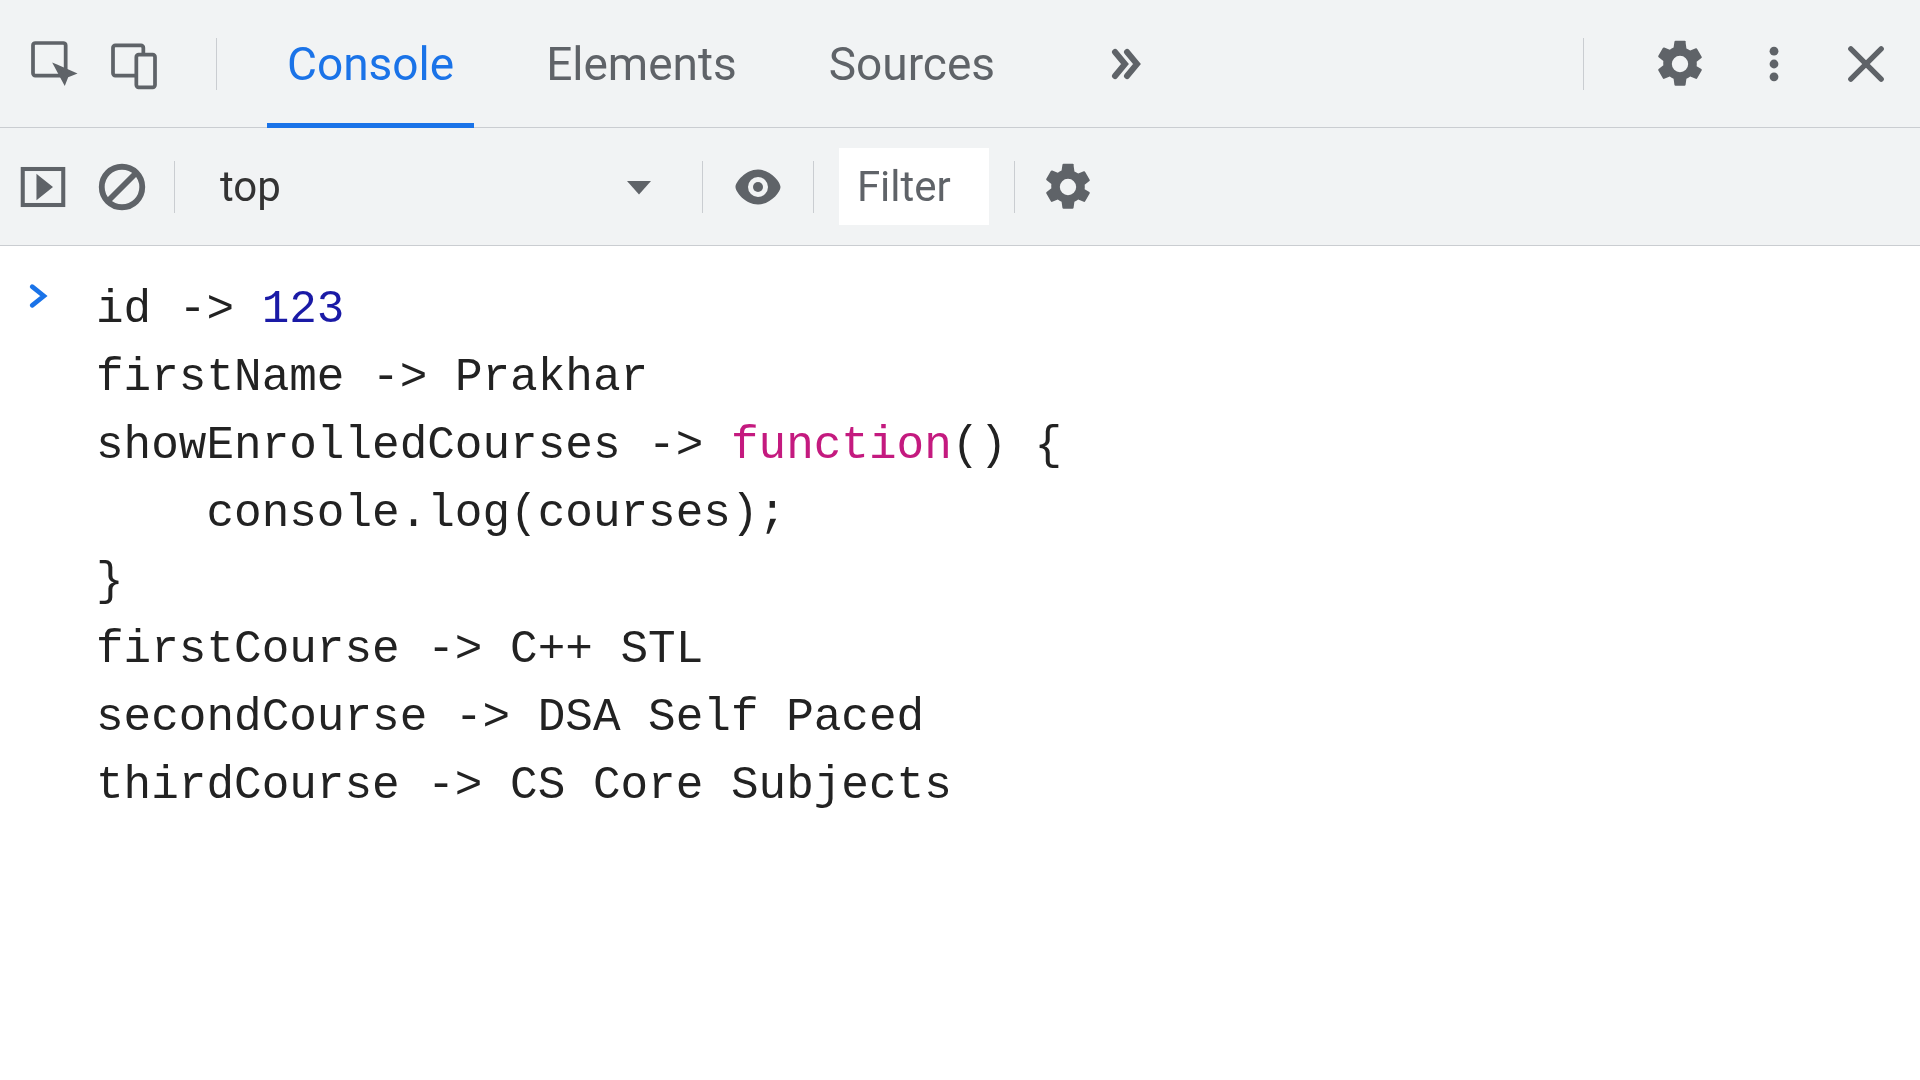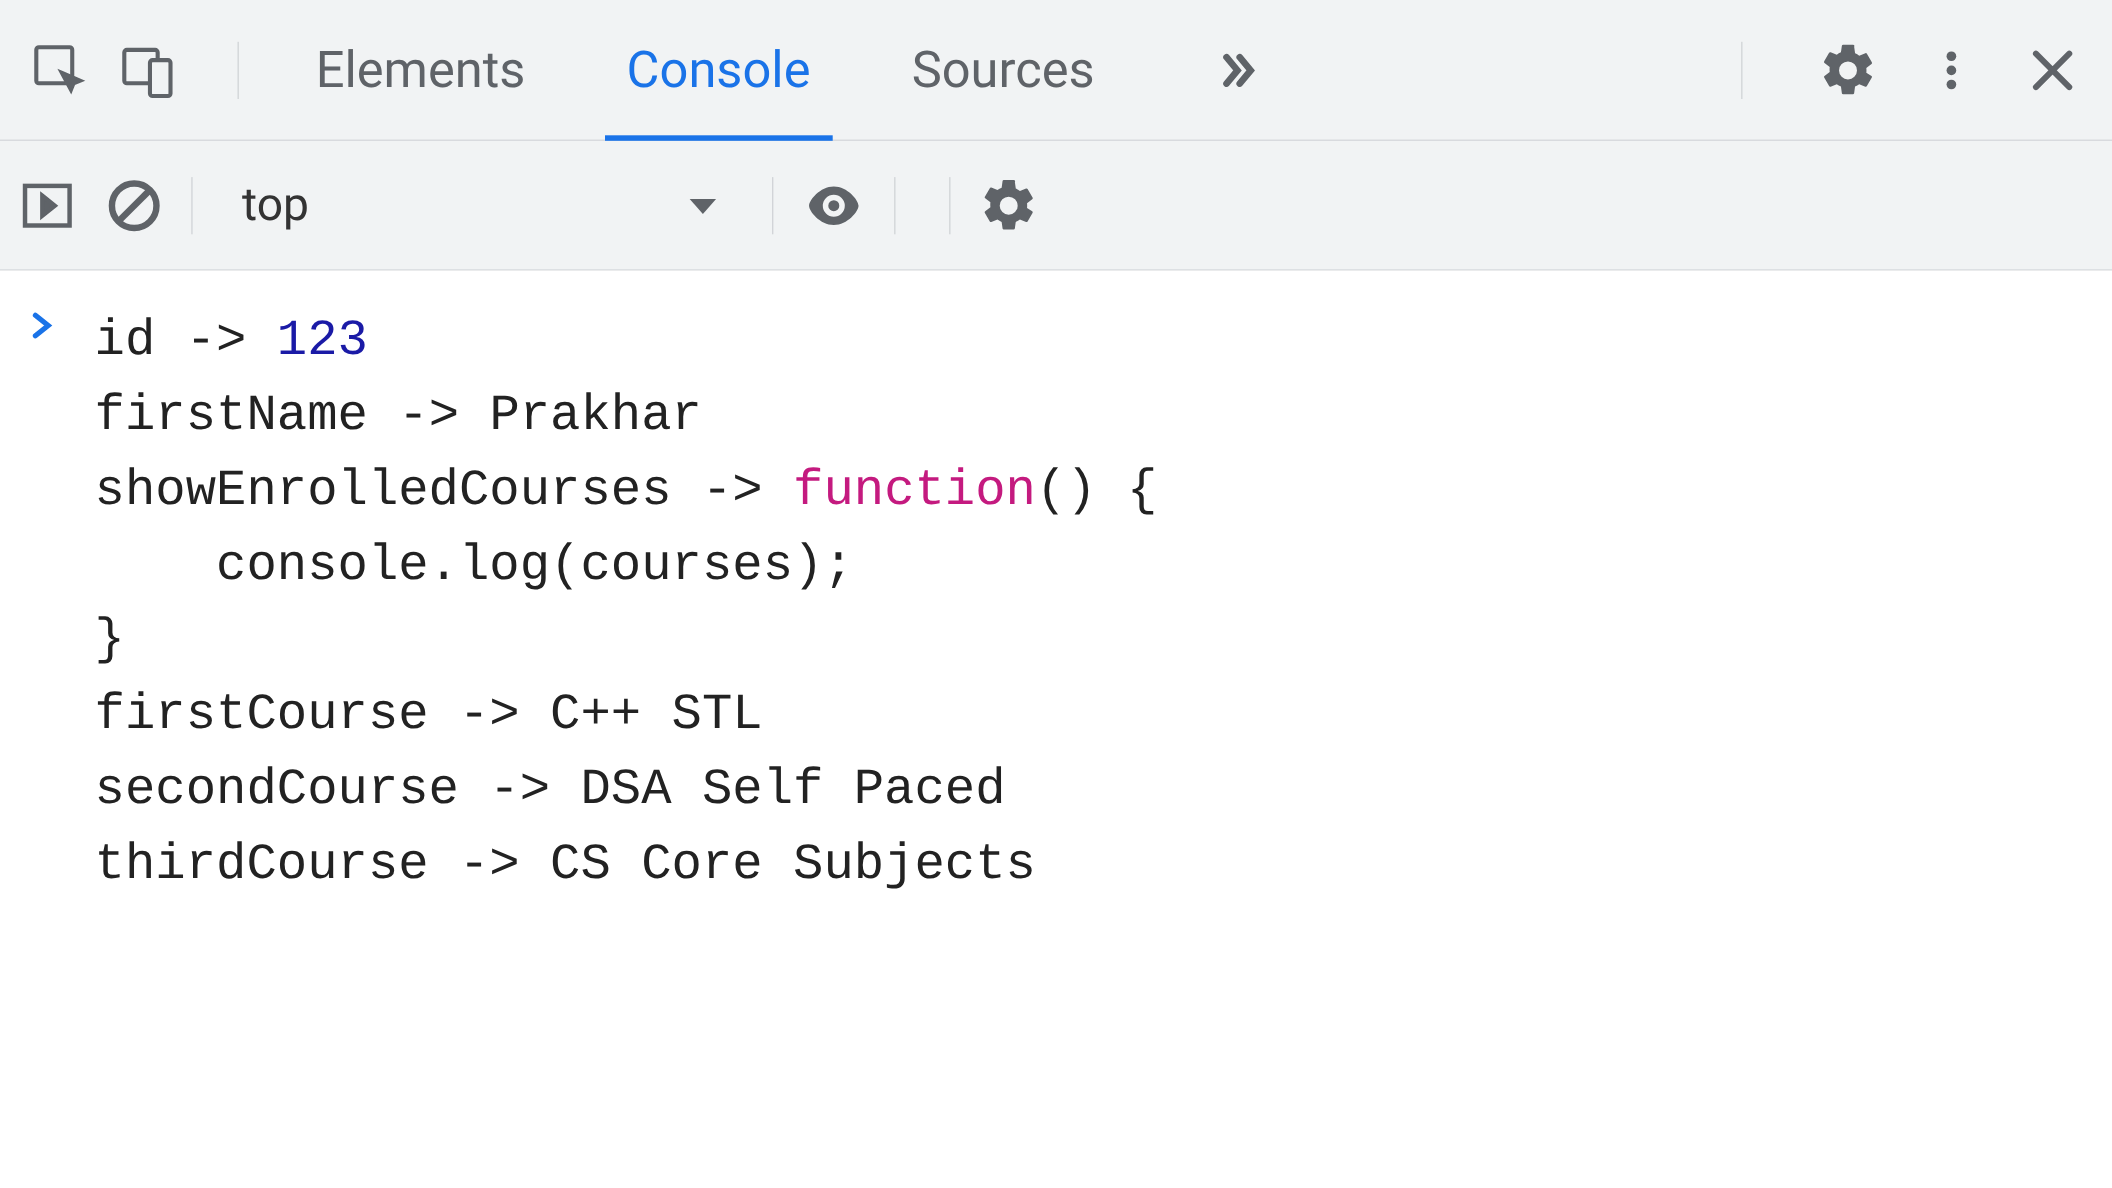--- a/index.html
+++ b/index.html
@@ -95,21 +95,21 @@
       padding: 0 12px;
     }
     .console-body {
       background: #fff;
       padding: 24px 0;
     }
     .entry {
       display: flex;
       align-items: flex-start;
       padding: 6px 24px 6px 24px;
-      gap: 22px;
+      gap: 32px;
     }
     .prompt-col {
       width: 40px;
       flex-shrink: 0;
       color: #1a73e8;
       font-size: 38px;
       font-weight: bold;
       text-align: center;
       line-height: 66px;
     }
@@ -139,22 +139,22 @@
     </span>
     <span class="icon-btn">
       <svg width="56" height="56" viewBox="0 0 24 24" fill="none" stroke="#5f6368" stroke-width="1.6">
         <rect x="3" y="4" width="13" height="13" rx="1"></rect>
         <rect x="13" y="8" width="8" height="14" rx="1" fill="#f1f3f4"></rect>
       </svg>
     </span>
   </div>
   <div class="vdiv"></div>
 
+  <div class="tab active">Console</div>
   <div class="tab">Elements</div>
-  <div class="tab active">Console</div>
   <div class="tab">Sources</div>
 
   <span class="icon-btn" style="margin-left:60px;">
     <svg width="48" height="48" viewBox="0 0 24 24" fill="none" stroke="#5f6368" stroke-width="3" stroke-linecap="round">
       <path d="M7 6 l5 6 l-5 6"></path>
         <path d="M13 6 l5 6 l-5 6"></path>
     </svg>
   </span>
 
   <div class="spacer"></div>
@@ -207,20 +207,21 @@
   <div class="vdiv"></div>
 
   <span class="icon-btn">
     <svg width="60" height="60" viewBox="0 0 24 24" fill="#5f6368">
       <path d="M12 5c-5 0-9 5-9 7s4 7 9 7 9-5 9-7-4-7-9-7zm0 11a4 4 0 1 1 4-4 4 4 0 0 1-4 4z"></path>
         <circle cx="12" cy="12" r="2"></circle>
     </svg>
   </span>
   <div class="vdiv"></div>
 
+  <input class="filter-input" placeholder="Filter" style="">
   <div class="vdiv"></div>
 
   <span class="icon-btn">
     <svg width="56" height="56" viewBox="0 0 24 24" fill="#5f6368">
       <path d="M19.14,12.94a7,7,0,0,0,.05-.94,7,7,0,0,0-.05-.94l2.03-1.58a.5.5,0,0,0,.12-.64l-1.92-3.32a.5.5,0,0,0-.6-.22l-2.39.96a7,7,0,0,0-1.62-.94l-.36-2.54A.5.5,0,0,0,13.9,2h-3.8a.5.5,0,0,0-.49.42L9.25,4.96a7,7,0,0,0-1.62.94l-2.39-.96a.5.5,0,0,0-.6.22L2.72,8.48a.5.5,0,0,0,.12.64l2.03,1.58a7,7,0,0,0-.05.94,7,7,0,0,0,.05.94L2.84,14.16a.5.5,0,0,0-.12.64l1.92,3.32a.5.5,0,0,0,.6.22l2.39-.96a7,7,0,0,0,1.62.94l.36,2.54a.5.5,0,0,0,.49.42h3.8a.5.5,0,0,0,.49-.42l.36-2.54a7,7,0,0,0,1.62-.94l2.39.96a.5.5,0,0,0,.6-.22l1.92-3.32a.5.5,0,0,0-.12-.64ZM12,15.5A3.5,3.5,0,1,1,15.5,12,3.5,3.5,0,0,1,12,15.5Z"></path>
     </svg>
   </span>
 </div>
 
 <div class="console-body">

